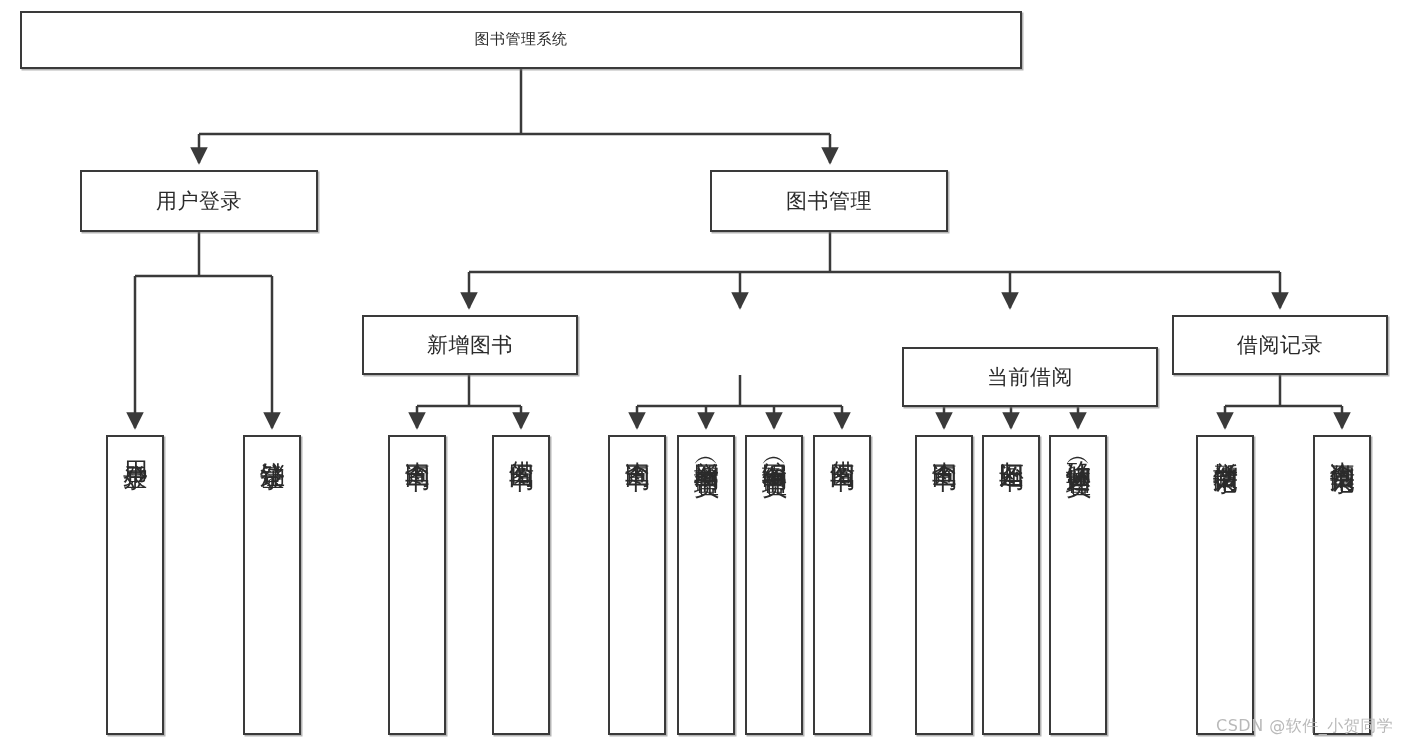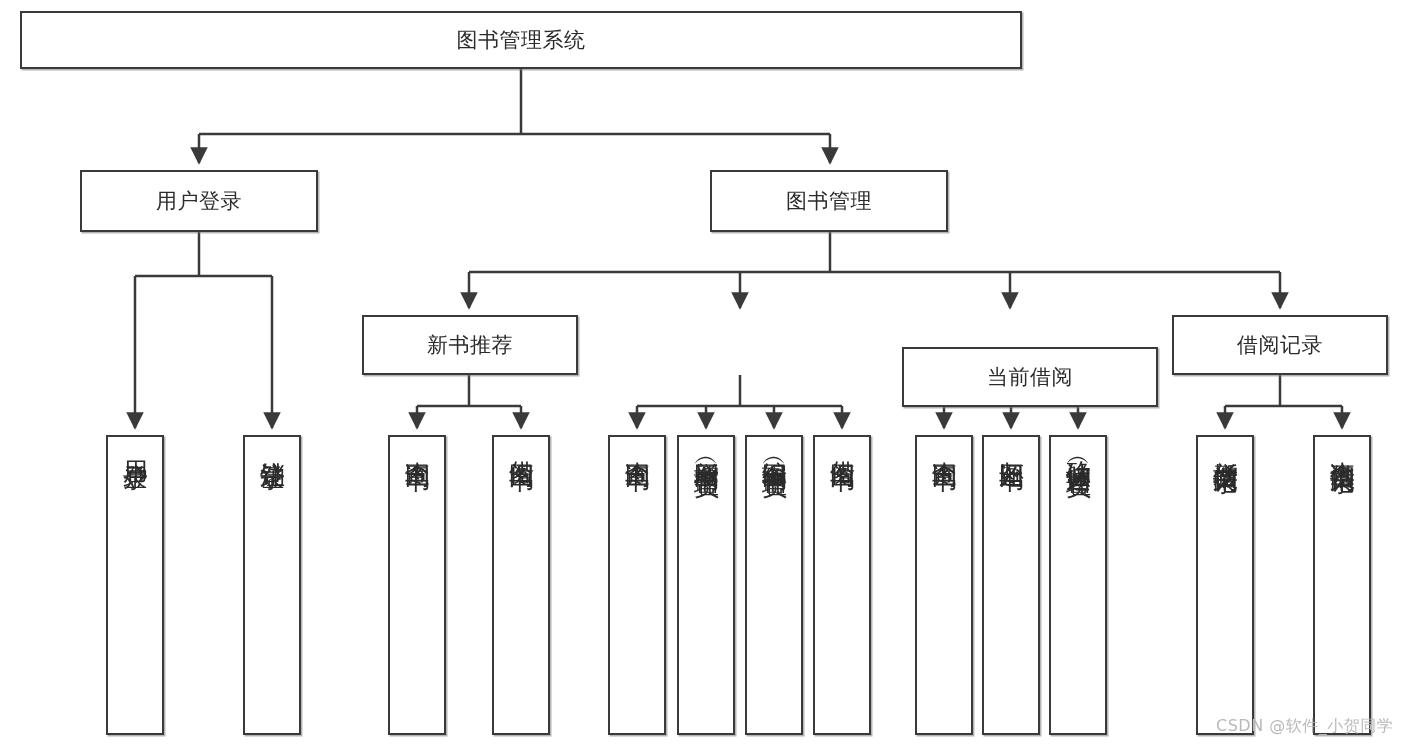--- a/index.html
+++ b/index.html
@@ -40,21 +40,21 @@
     display: block;
     text-align: center;
     line-height: 1.16;
     letter-spacing: 0.5px;
     white-space: nowrap;
   }
   .node.horiz .label {
     font-size: 21px;
   }
   .node.root .label {
-    font-size: 21px;
+    font-size: 15px;
   }
   .node.vert {
     align-items: flex-start;
     padding-top: 4px;
   }
   .node.vert .label {
     writing-mode: vertical-rl;
     text-orientation: upright;
     font-size: 25px;
     line-height: 1.04;
@@ -136,21 +136,21 @@
 
   <div class="node horiz" style="left:80px; top:170px; width:238px; height:62px;">
     <span class="label">用户登录</span>
   </div>
 
   <div class="node horiz" style="left:710px; top:170px; width:238px; height:62px;">
     <span class="label">图书管理</span>
   </div>
 
   <div class="node horiz" style="left:362px; top:315px; width:216px; height:60px;">
-    <span class="label">新书推荐</span>
+    <span class="label">新增图书</span>
   </div>
 
 
   <div class="node horiz" style="left:902px; top:315px; width:256px; height:60px;margin-top:32px;">
     <span class="label">当前借阅</span>
   </div>
 
   <div class="node horiz" style="left:1172px; top:315px; width:216px; height:60px;">
     <span class="label">借阅记录</span>
   </div>

